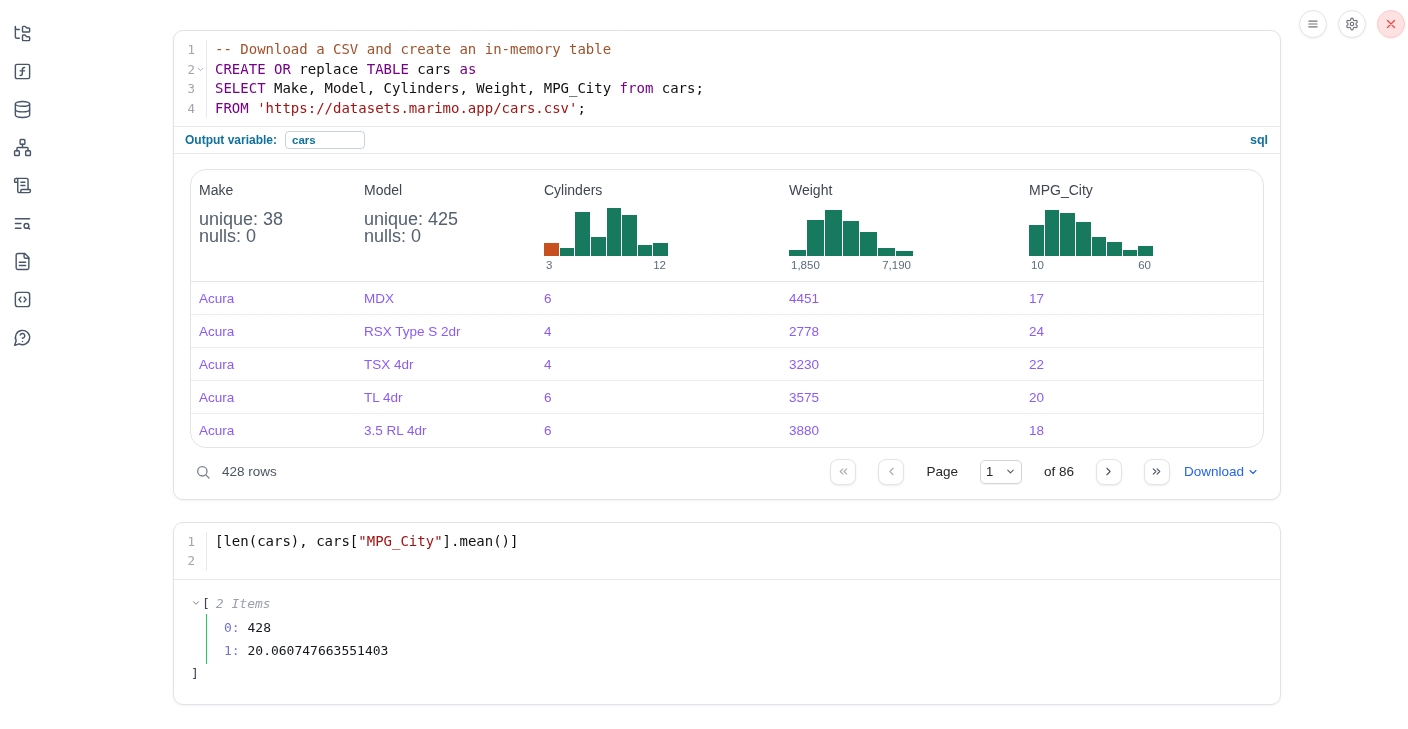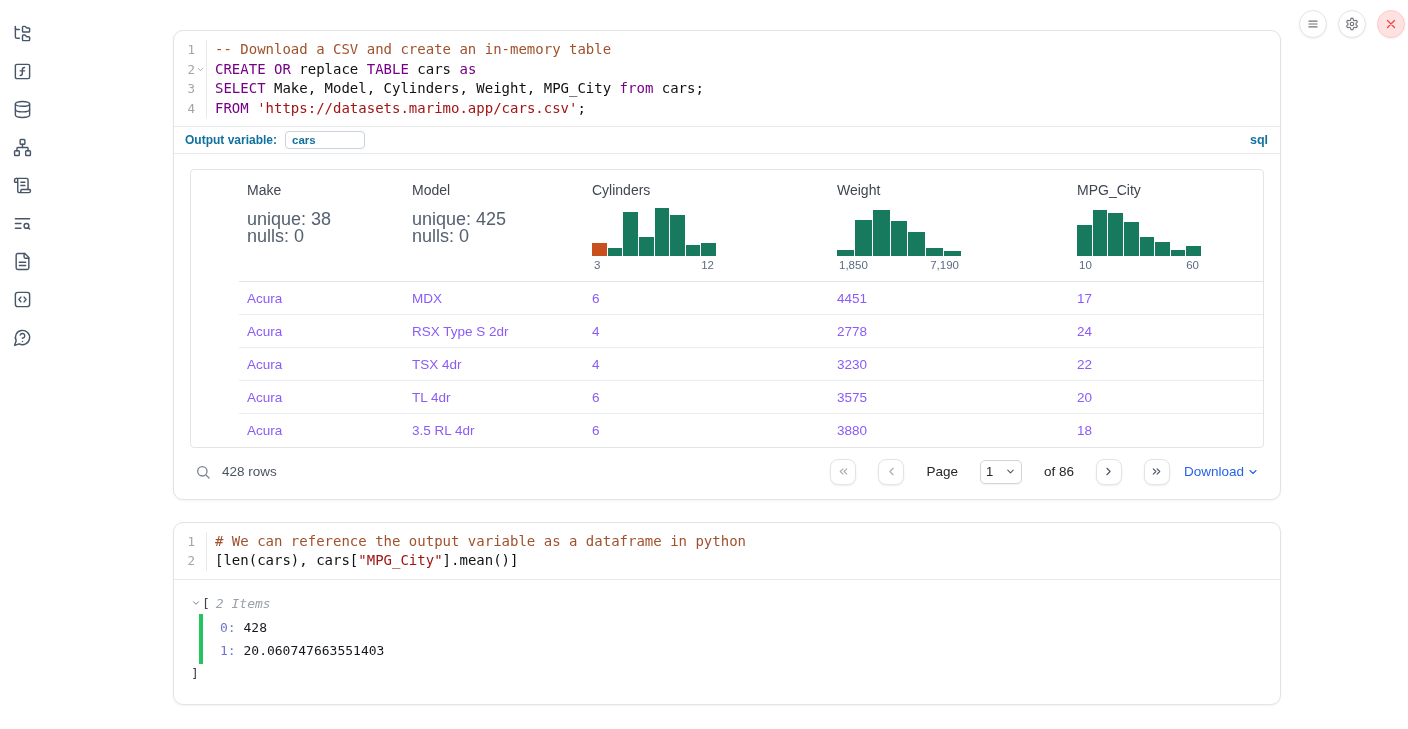--- a/index.html
+++ b/index.html
@@ -47,21 +47,21 @@
   .cell-footer { display:flex; align-items:center; border-top:1px solid #e7e9ec;
                  padding:4px 12px 4px 11px; height:27px; }
   .outvar-label { font-size:12px; font-weight:bold; color:#10719f; }
   .outvar-input { margin-left:8px; width:80px; height:18px; border:1px solid #c9d2dd; border-radius:4px;
                   padding:0 6px; font-size:11.5px; font-weight:bold; color:#10719f; outline:none;
                   font-family:"Liberation Sans", sans-serif; }
   .lang-badge { margin-left:auto; font-size:12.5px; font-weight:bold; color:#10719f; }
 
   
   .output-section { border-top:1px solid #e7e9ec; padding:15px 16px 14px 16px; }
-  .table-box { border:1px solid #e4e4e7; border-radius:4px; overflow:hidden;padding-left:48px; }
+  .table-box { border:1px solid #e4e4e7; border-radius:16px; overflow:hidden; }
   table { width:100%; border-collapse:collapse; table-layout:fixed; }
   th { text-align:left; vertical-align:top; padding:12px 8px 10px 8px;
        border-bottom:1px solid #e4e4e7; font-weight:normal; cursor:pointer; }
   th:nth-child(1){ width:165px; } th:nth-child(2){ width:180px; }
   th:nth-child(3){ width:245px; } th:nth-child(4){ width:240px; }
   .col-name { font-size:14px; color:#3f4652; }
   .col-stats { margin-top:13px; font-size:18px; line-height:16.5px; color:#556070; }
   .hist { width:124px; margin-top:10px; }
   .hist-bars { display:flex; align-items:flex-end; gap:1px; height:48px; }
   .hist-bar { flex:1; background:#177a5f; }
@@ -91,21 +91,21 @@
   .download svg { width:12px; height:12px; }
 
   
   .py-output { border-top:1px solid #e7e9ec; padding:13px 16px 21px 17px;
                font-family:"DejaVu Sans Mono", monospace; font-size:13px; }
   .tree-head { display:flex; align-items:center; line-height:21px; }
   .tree-chev { width:11px; display:flex; color:#6b7280; cursor:pointer; }
   .tree-chev svg { width:10px; height:10px; }
   .bracket { color:#3f4652; }
   .items-label { color:#9aa1ab; font-style:italic; margin-left:6px; }
-  .tree-children { margin-left:8px; border-left:4px solid #22c55e; padding:2px 0 2px 17px; }
+  .tree-children { margin-left:15px; border-left:1px solid #22c55e; padding:2px 0 2px 17px; }
   .tree-entry { line-height:23px; }
   .tree-key { color:#7173d1; }
   .tree-val { color:#15181e; }
   .tree-close { line-height:19px; }
 </style>
 </head>
 <body>
 
 <div class="page">
 
@@ -417,21 +417,20 @@
             <div class="gutter-line">
               <span>1</span>
               <span class="chev-slot"></span>
             </div>
             <div class="gutter-line">
               <span>2</span>
               <span class="chev-slot"></span>
             </div>
           </div>
           <div class="code-col">
-            <div class="code-line"><span class="tok-comment"># We can reference the output variable as a dataframe in python</span></div>
             <div class="code-line"><span class="tok-plain">[len(cars), cars[</span><span class="tok-string">"MPG_City"</span><span class="tok-plain">].mean()]</span></div>
           </div>
         </div>
       <div class="py-output">
         <div class="tree-head">
           <span class="tree-chev">
               <svg viewBox="0 0 24 24" fill="none" stroke="currentColor" stroke-width="2.2" stroke-linecap="round" stroke-linejoin="round">
                 <path d="m6 9 6 6 6-6"></path>
               </svg>
             </span>

